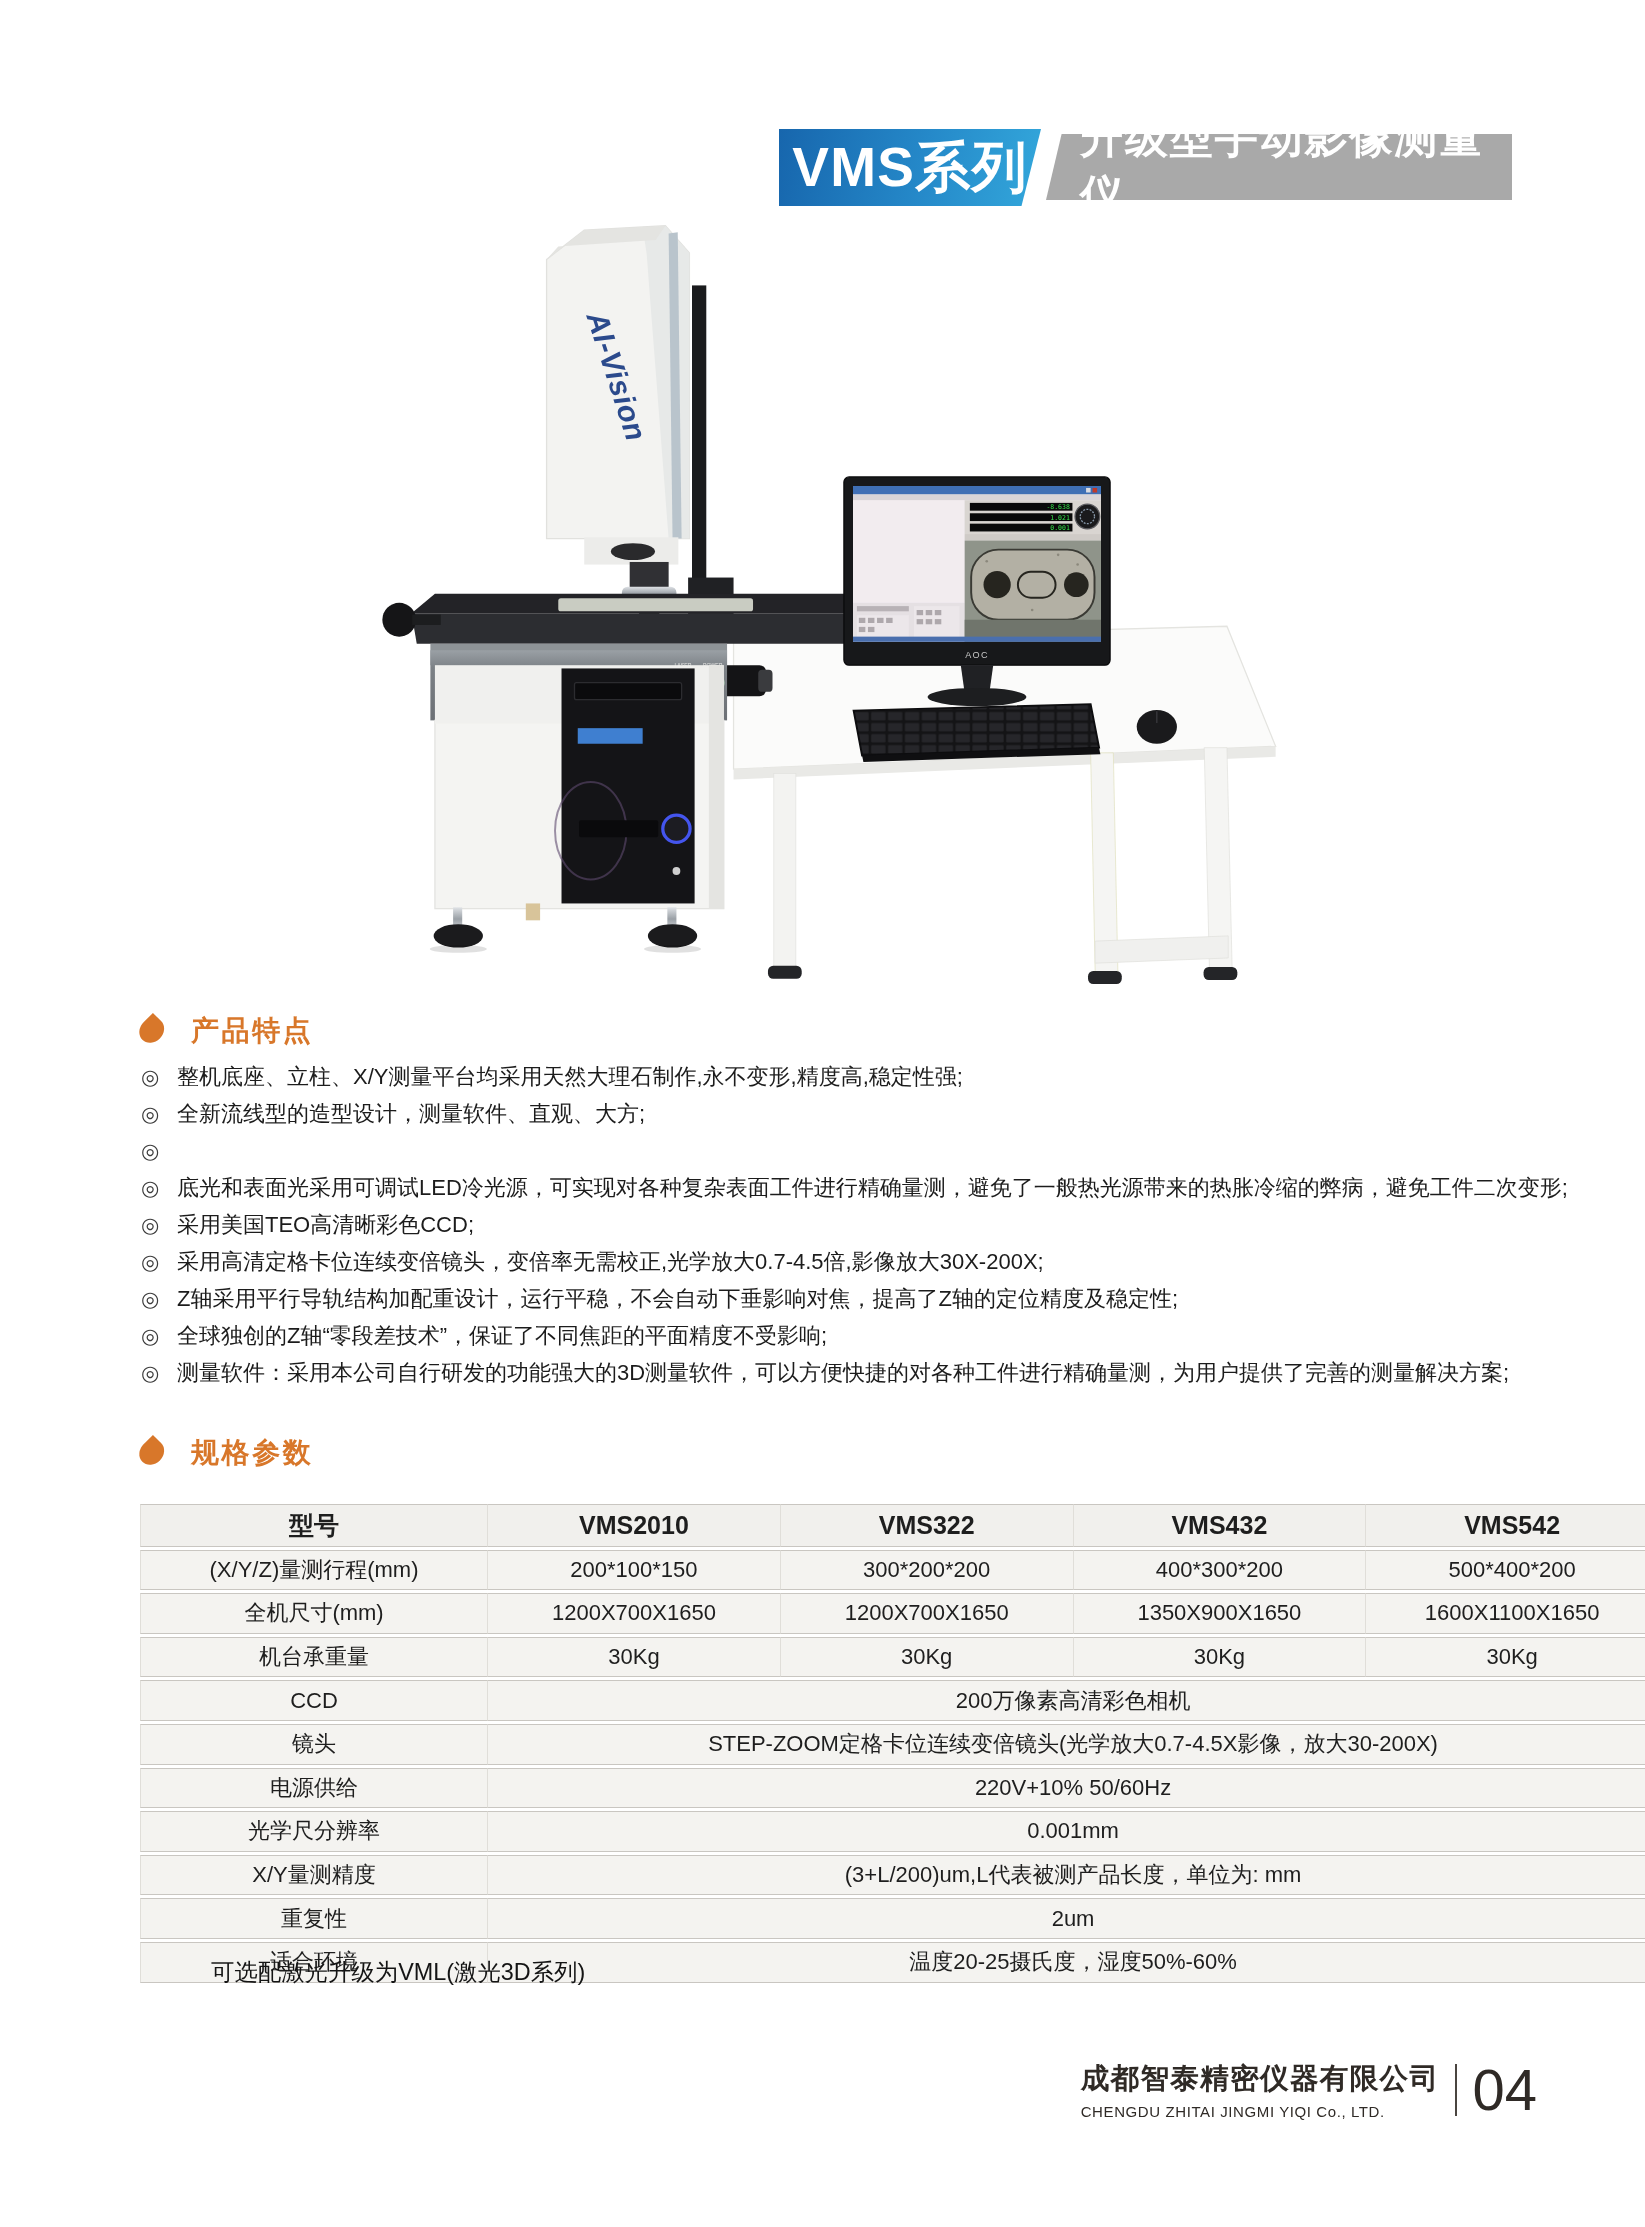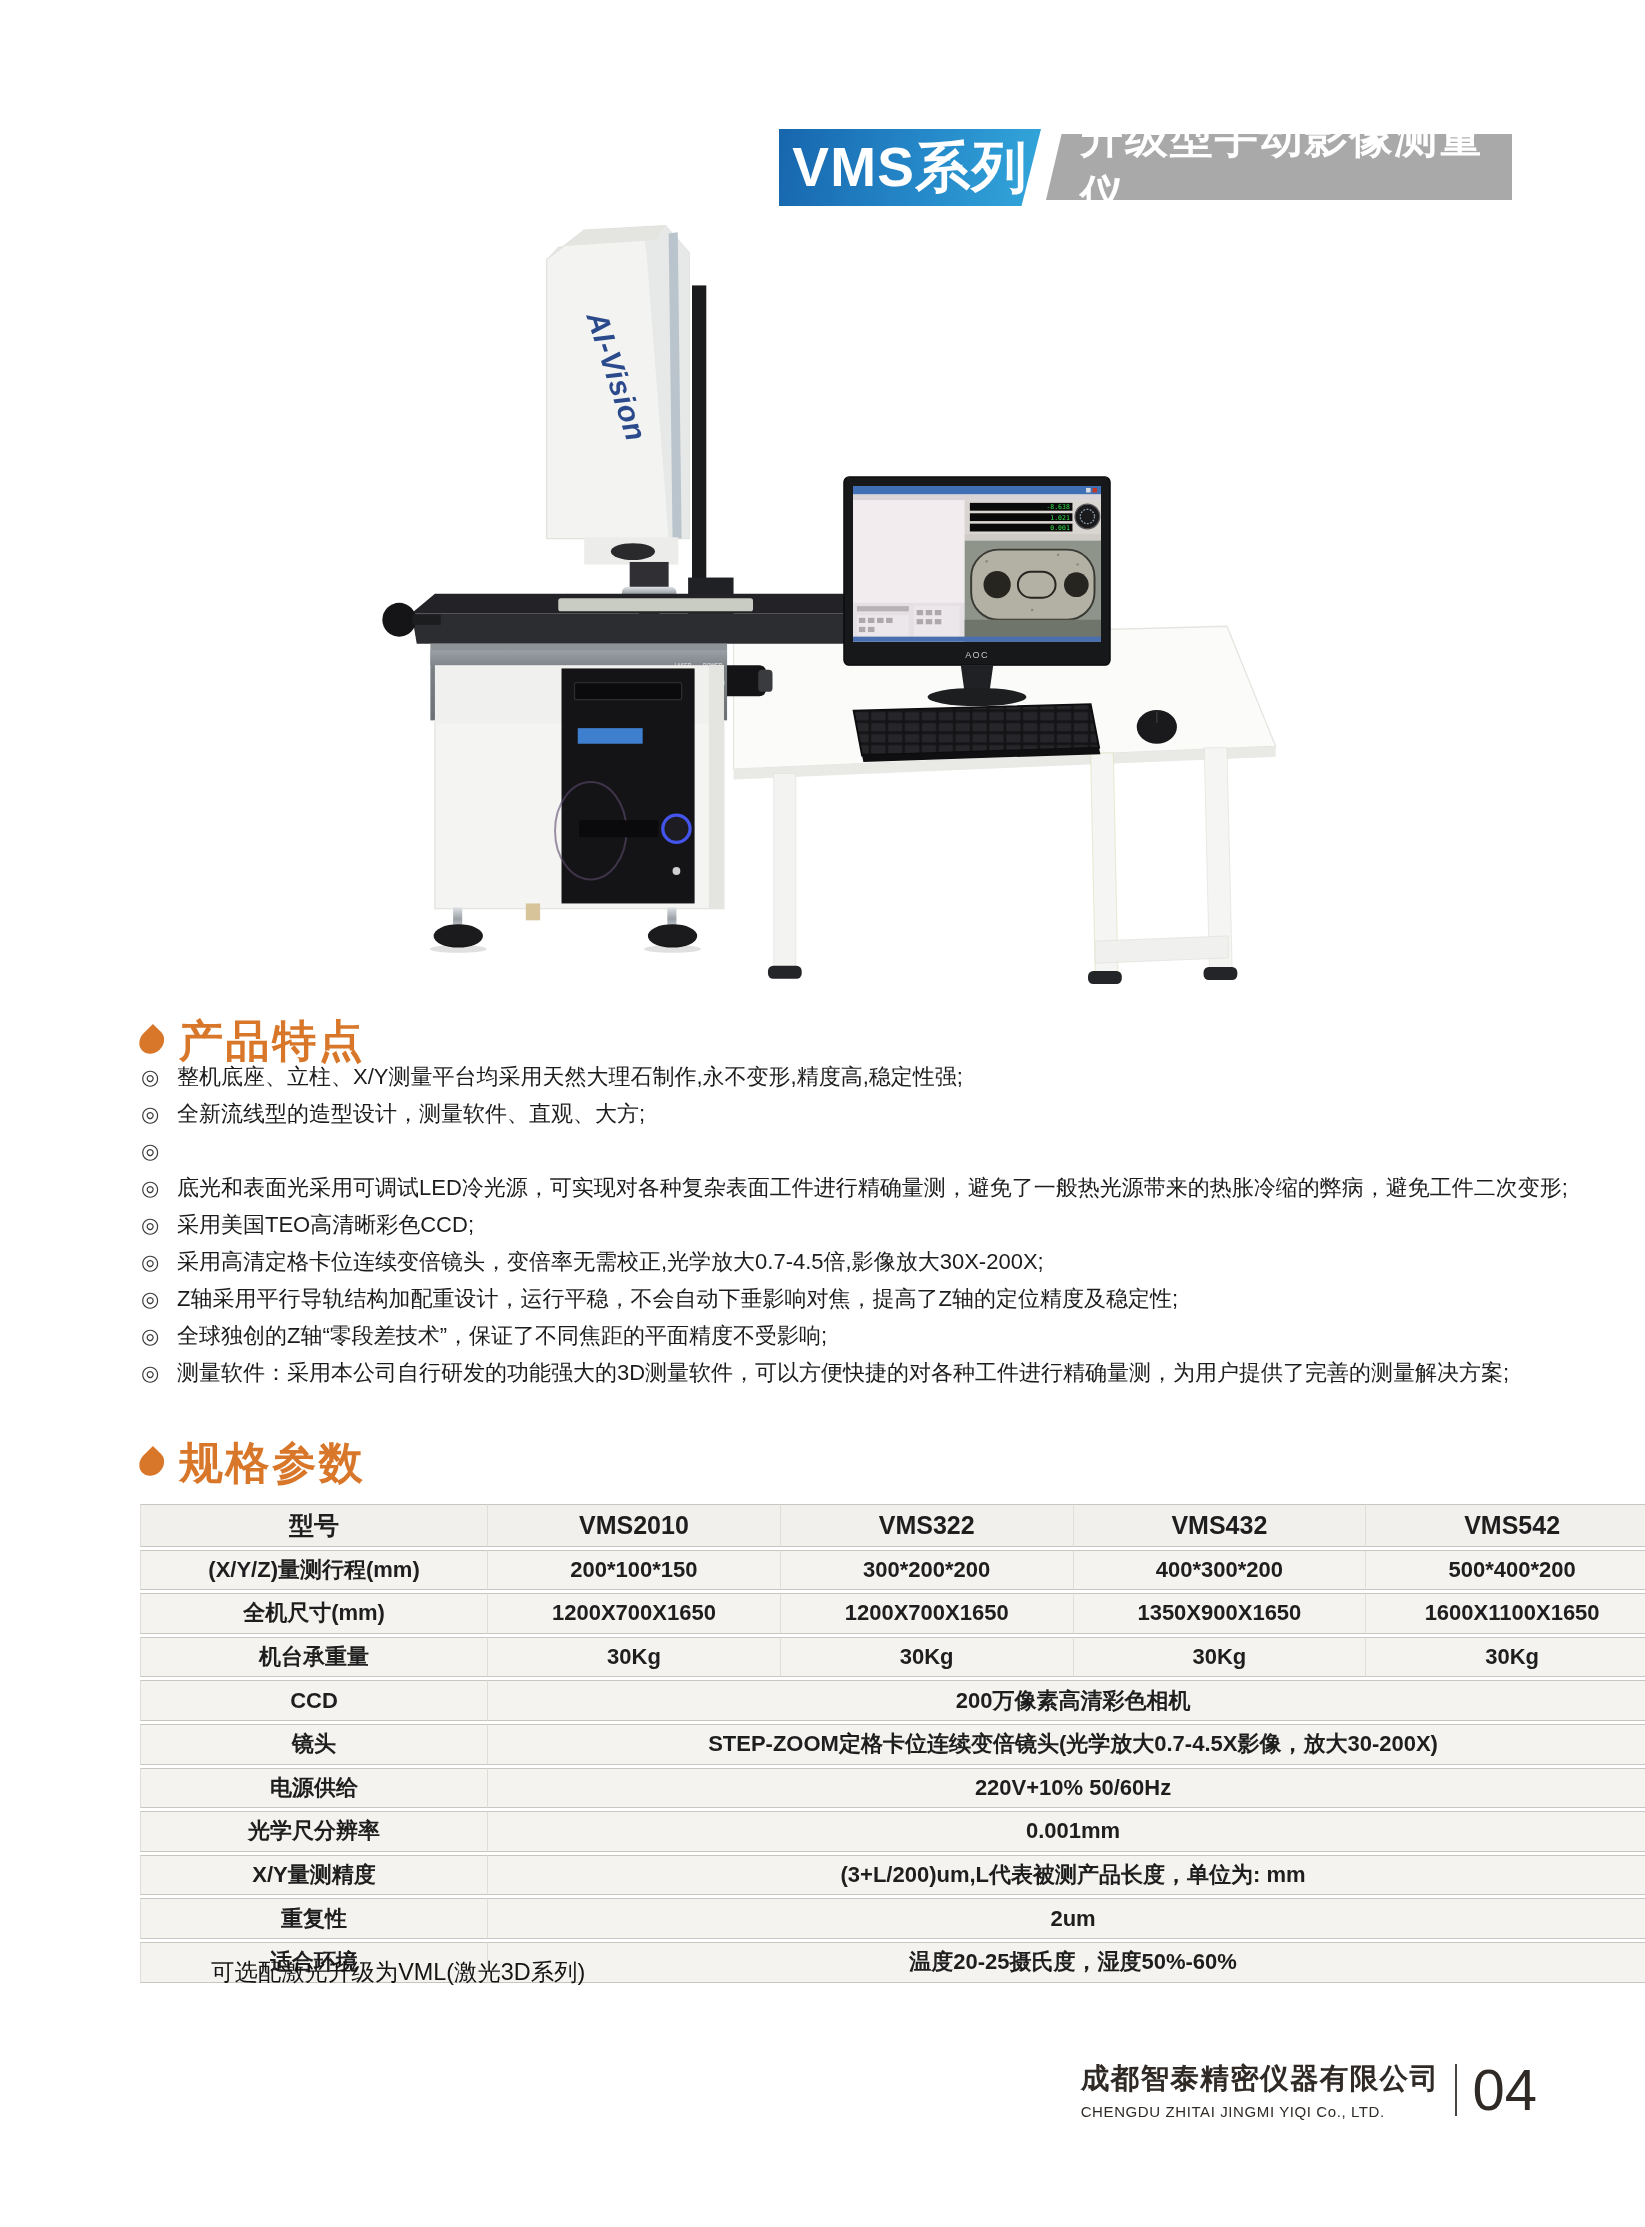--- a/index.html
+++ b/index.html
@@ -23,39 +23,39 @@
     color:#fff;font-size:43px;font-weight:bold;letter-spacing:1.9px;
     padding-left:34px;box-sizing:border-box;
   }
   
   .sec-head{position:absolute;left:140px;display:flex;align-items:center;}
   .sec-head .drop{
     width:23.4px;height:23.4px;background:#d8772a;margin-right:15.6px;
     border-radius:0 52% 52% 52%;transform:rotate(45deg) scaleY(1.15);
     flex:0 0 auto;
   }
-  .sec-head .sec-title{font-size:44px;font-weight:bold;color:#d8772a;letter-spacing:2.6px;}
+  .sec-head .sec-title{font-size:28px;font-weight:bold;color:#d8772a;letter-spacing:2.6px;margin-left:12px;}
   
   .features{position:absolute;left:141px;top:1058px;width:1428px;}
   .features ul{list-style:none;margin:0;padding:0;}
   .features li{
     display:flex;align-items:flex-start;
     font-size:22px;line-height:37px;color:#1c1c1c;white-space:nowrap;
   }
   .features .ring{font-size:21px;color:#3c3c3c;width:36px;flex:0 0 auto;line-height:37px;}
   
   .spec-table{
     position:absolute;left:140px;top:1501px;width:1519px;
     border-collapse:separate;border-spacing:0 3.2px;table-layout:fixed;
   }
   .spec-table th,.spec-table td{
     background:#f4f3f0;text-align:center;vertical-align:middle;
     font-size:22px;color:#1e1e1e;height:36px;padding:1.3px 6.5px;
     border-top:1.3px solid #c9c6c1;border-bottom:1.3px solid #c9c6c1;
-    border-right:1.3px solid #e0ded9;overflow:hidden;font-weight:bold;
+    border-right:1.3px solid #e0ded9;overflow:hidden;
   }
   .spec-table th{font-size:25px;font-weight:bold;background:#f1f0ed;height:38px;}
   .spec-table th:first-child,.spec-table td:first-child{border-left:1.3px solid #e0ded9;}
   .spec-table .c0{width:23%;}
   .spec-table .cm{width:19.25%;margin-left:12px;}
   
   .notes{position:absolute;left:141px;top:1947px;font-size:23.4px;color:#141414;line-height:34px;}
   .notes .l2{margin-left:70px;margin-top:7.8px;}
   
   .footer{position:absolute;right:109px;top:2059px;display:flex;align-items:center;}

